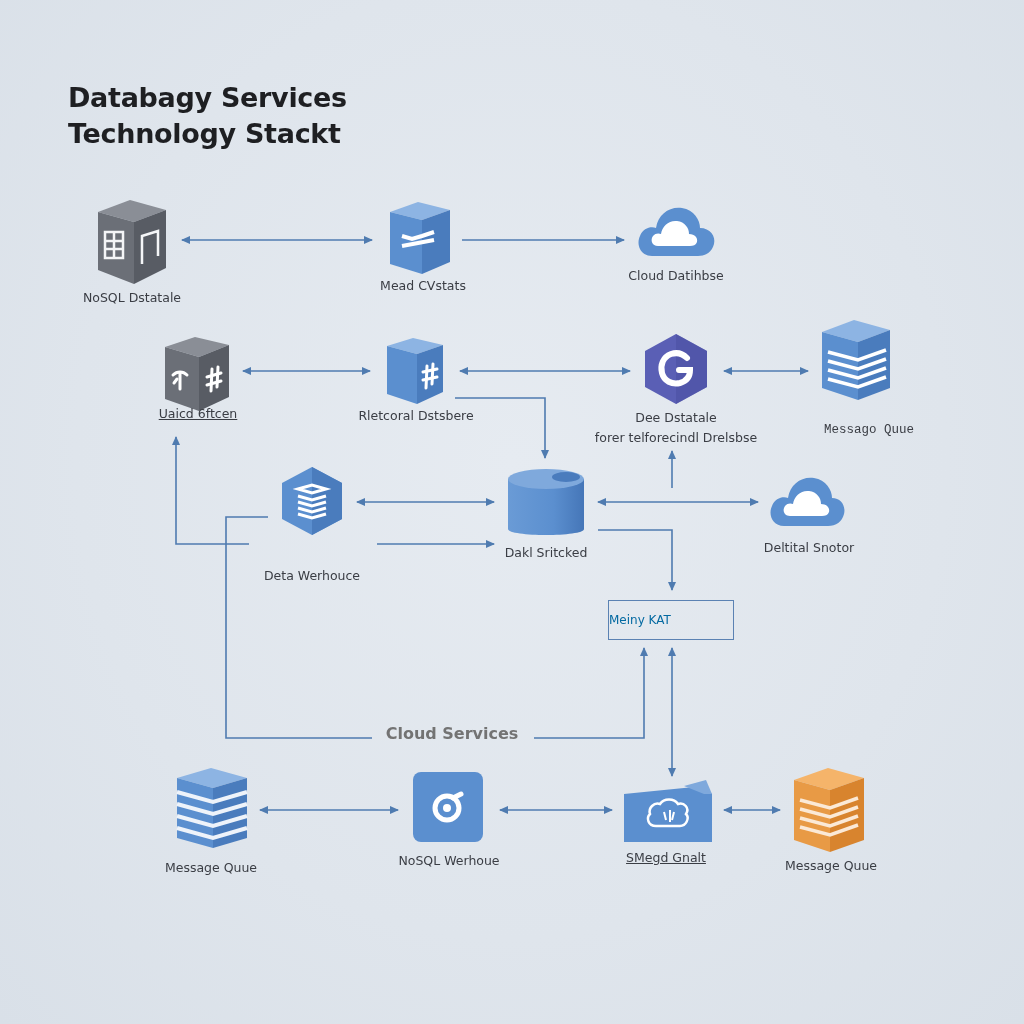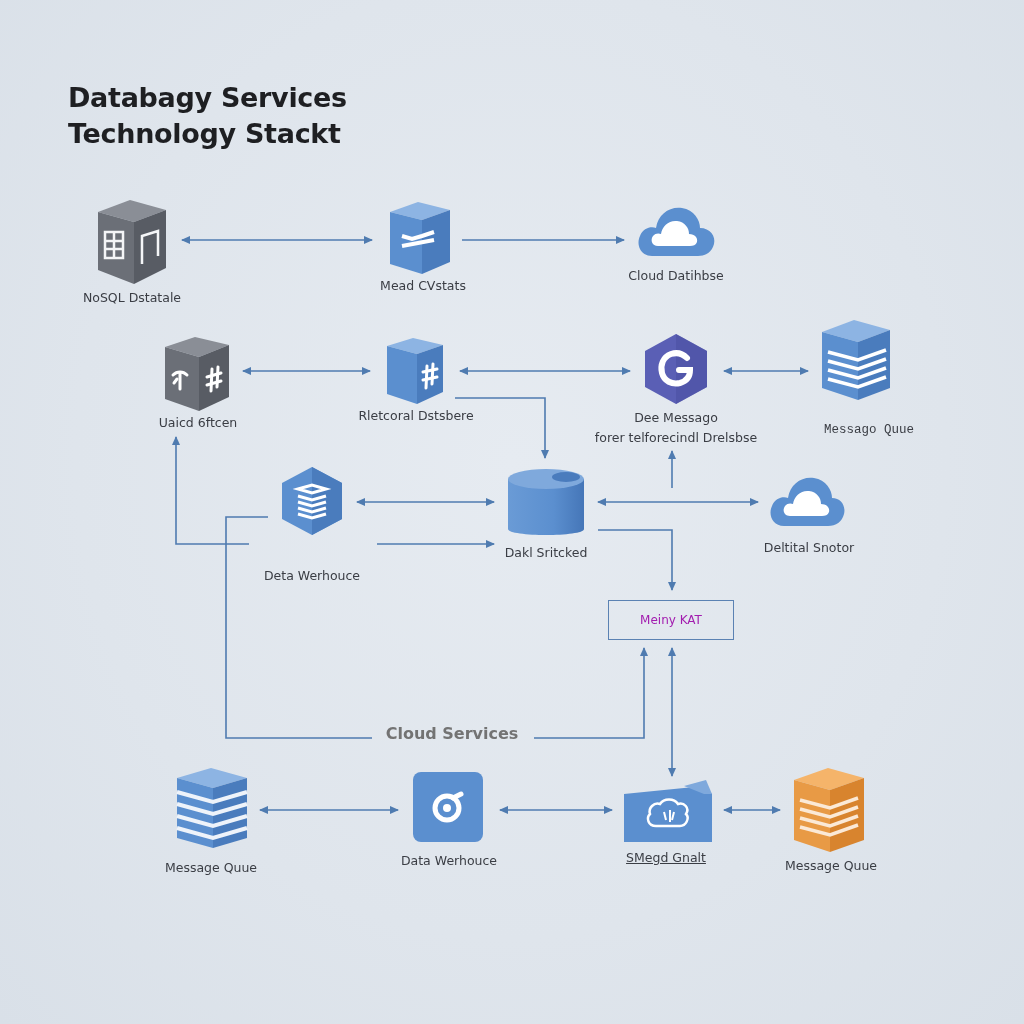--- a/index.html
+++ b/index.html
@@ -19,22 +19,22 @@
       position: absolute; font-size: 12.5px; color: #3a3d44; white-space: nowrap;
       transform: translateX(-50%); text-align: center; line-height: 20px;
     }
     .section-title {
       position: absolute; left: 452px; top: 724px; transform: translateX(-50%);
       font-weight: bold; font-size: 16px; color: #737373; white-space: nowrap;
     }
     .box-node {
       position: absolute; left: 608px; top: 600px; width: 126px; height: 40px;
       border: 1.5px solid #5b82b3; box-sizing: border-box; background: transparent;
-      display: flex; align-items: center; justify-content: center;
-      font-size: 12px; color: #a21caf;
+      display: flex; align-items: center; justify-content: flex-start;
+      font-size: 12px; color: #0369a1;
     }
   </style>
 </head>
 <body>
 
 <div class="title">
   <div>Databagy Services</div>
   <div>Technology Stackt</div>
 </div>
 
@@ -117,21 +117,21 @@
       <path d="M10,40 C14,36 20,36 24,40"></path>
       <line x1="17" y1="38" x2="17" y2="54"></line>
       <path d="M11,48 L14,44"></path>
       <path d="M44,42 L58,38"></path>
       <path d="M44,50 L58,46"></path>
       <line x1="49" y1="34" x2="48" y2="56"></line>
       <line x1="55" y1="32" x2="54" y2="52"></line>
     </g>
   </svg>
 </div>
-<div class="label" style="left:198px;top:413px;">Uaicd 6ftcen</div>
+<div class="label" style="left:198px;top:404px;text-decoration:underline;">Uaicd 6ftcen</div>
 
 <div class="node" style="left:385px;top:336px;width:60px;height:68px;">
   <svg width="60" height="68" viewBox="0 0 60 68">
     <polygon points="2,10 28,2 58,9 32,18" fill="#8db4e3"></polygon>
     <polygon points="2,10 32,18 32,68 2,58" fill="#5b8fcf"></polygon>
     <polygon points="32,18 58,9 58,56 32,68" fill="#4a7cbd"></polygon>
     <g stroke="#ffffff" stroke-width="3" fill="none" stroke-linecap="round">
       <path d="M38,36 L52,33"></path>
       <path d="M38,44 L52,41"></path>
       <line x1="42" y1="30" x2="41" y2="52"></line>
@@ -142,21 +142,21 @@
 <div class="label" style="left:416px;top:406px;">Rletcoral Dstsbere</div>
 
 <div class="node" style="left:643px;top:332px;width:66px;height:74px;">
   <svg width="66" height="74" viewBox="0 0 66 74">
     <polygon points="33,2 64,19 64,55 33,72 2,55 2,19" fill="#5a5fb5"></polygon>
     <polygon points="33,2 64,19 64,55 33,72" fill="#4b50a3" opacity="0.6"></polygon>
     <path d="M44,26 C40,22 34,20 28,22 C20,25 17,33 19,41 C21,49 29,53 37,51 C44,49 47,44 47,38 L36,38" stroke="#ffffff" stroke-width="6" fill="none" stroke-linecap="round"></path>
   </svg>
 </div>
 <div class="label" style="left:676px;top:408px;">
-  <div>Dee Messago</div>
+  <div>Dee Dstatale</div>
   <div>forer telforecindl Drelsbse</div>
 </div>
 
 <div class="node" style="left:820px;top:318px;width:72px;height:82px;">
   <svg width="72" height="82" viewBox="0 0 72 82">
     <polygon points="2,14 34,2 70,12 38,24" fill="#8db4e3"></polygon>
     <polygon points="2,14 38,24 38,82 2,70" fill="#5b8fcf"></polygon>
     <polygon points="38,24 70,12 70,70 38,82" fill="#4a7cbd"></polygon>
     <g stroke="#ffffff" stroke-width="3.5" fill="none">
       <path d="M8,34 L38,42 L66,32"></path>
@@ -231,21 +231,21 @@
 <div class="label" style="left:211px;top:858px;">Message Quue</div>
 
 <div class="node" style="left:413px;top:772px;width:70px;height:70px;">
   <svg width="70" height="70" viewBox="0 0 70 70">
     <rect x="0" y="0" width="70" height="70" rx="8" fill="#5b8fcf"></rect>
     <circle cx="34" cy="36" r="12" stroke="#ffffff" stroke-width="5" fill="none"></circle>
     <circle cx="34" cy="36" r="4" fill="#ffffff"></circle>
     <path d="M40,26 L48,22" stroke="#ffffff" stroke-width="5" stroke-linecap="round"></path>
   </svg>
 </div>
-<div class="label" style="left:449px;top:851px;">Data Werhouce</div>
+<div class="label" style="left:449px;top:851px;">NoSQL Werhoue</div>
 
 <div class="node" style="left:624px;top:780px;width:90px;height:62px;">
   <svg width="90" height="62" viewBox="0 0 90 62">
     <polygon points="0,14 80,6 88,14 88,62 0,62" fill="#5b8fcf"></polygon>
     <polygon points="60,6 82,0 88,14 80,14" fill="#7fa9dc"></polygon>
     <path d="M32,46 C24,46 22,38 26,34 C24,28 30,22 36,24 C40,18 50,18 54,24 C60,22 66,28 62,34 C66,38 62,46 56,46 Z" stroke="#ffffff" stroke-width="2.5" fill="none"></path>
     <path d="M40,32 L42,40 M46,30 L46,42 M50,32 L48,40" stroke="#ffffff" stroke-width="2" fill="none"></path>
   </svg>
 </div>
 <div class="label" style="left:666px;top:848px;text-decoration:underline;">SMegd Gnalt</div>

